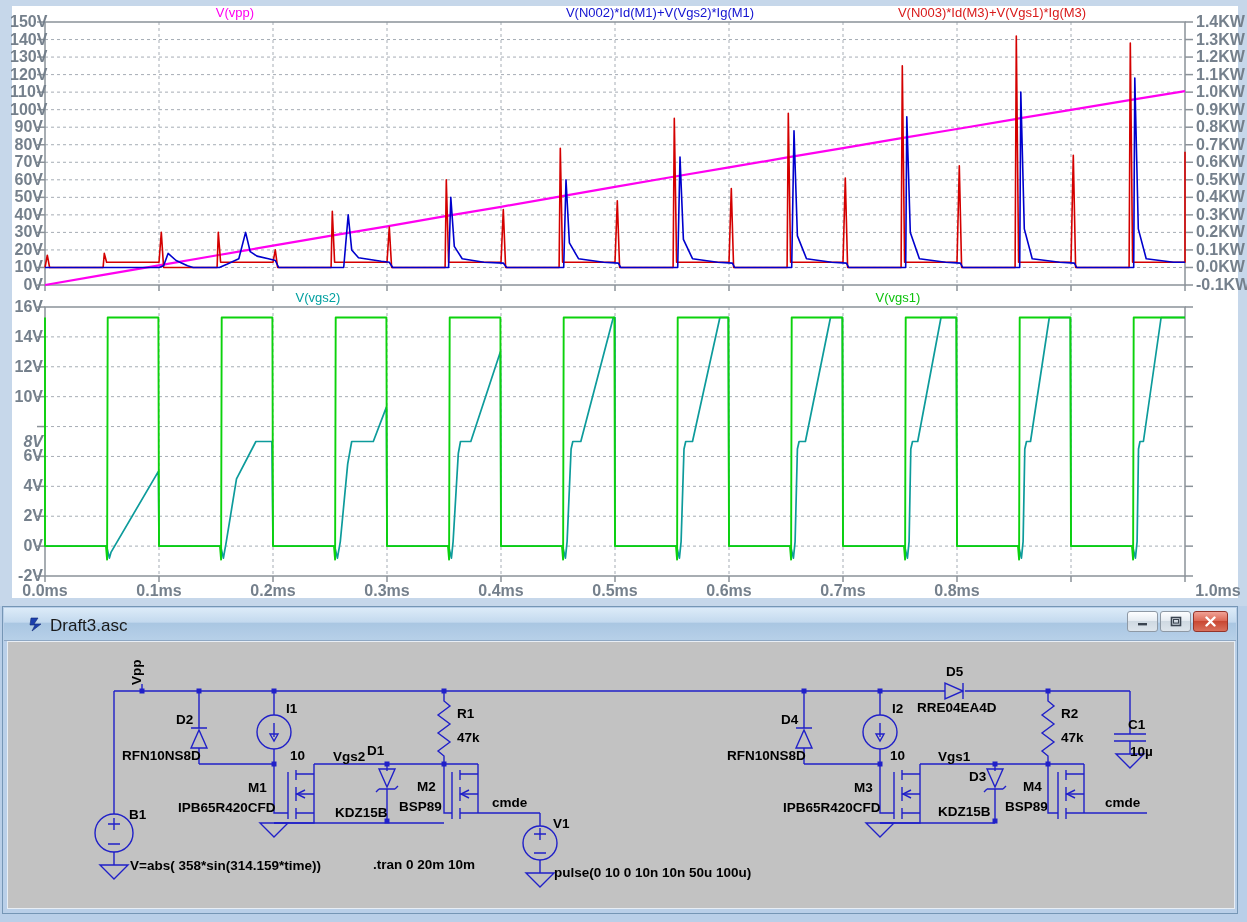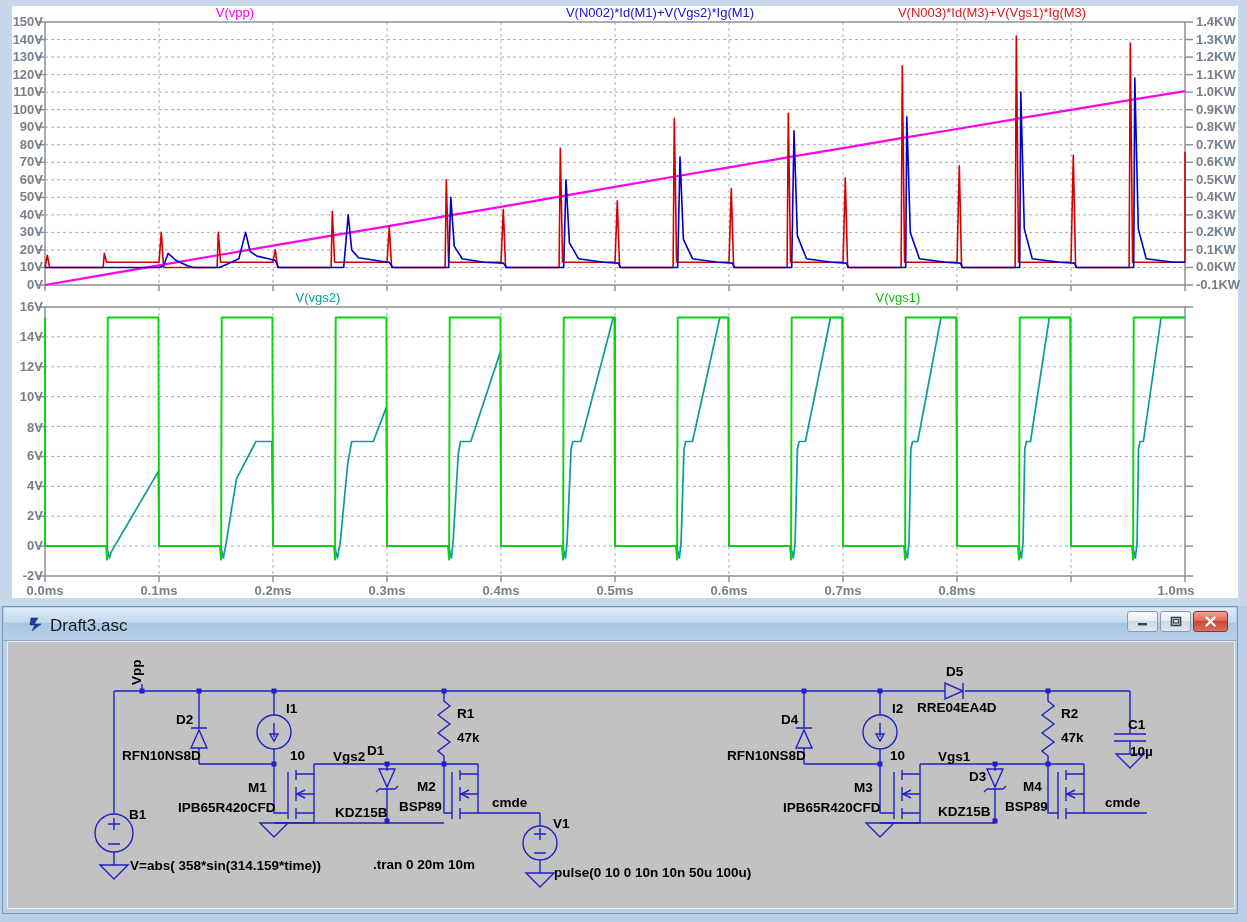--- a/index.html
+++ b/index.html
@@ -6,21 +6,21 @@
   body{
     width:1247px;height:922px;position:relative;overflow:hidden;
     background:#b9cfe8;font-family:"Liberation Sans",sans-serif;
     -webkit-font-smoothing:antialiased;
   }
   
   #wave-window{position:absolute;left:0;top:0;width:1247px;height:606px;background:#c6d7ea;}
   #plot-surface{position:absolute;left:12px;top:6px;width:1226px;height:592px;background:#ffffff;}
   #plot-svg{position:absolute;left:12px;top:6px;}
   .pane-title{position:absolute;transform:translateX(-50%);font-size:13px;font-weight:normal;white-space:nowrap;}
-  .axis-label{position:absolute;font-size:13px;font-weight:bold;color:#75808c;line-height:14px;white-space:nowrap;}
+  .axis-label{position:absolute;font-size:16px;font-weight:bold;color:#75808c;line-height:14px;white-space:nowrap;}
   .y-left{width:33px;text-align:right;}
   .y-right{text-align:left;}
   .x-lab{transform:translateX(-50%);}
   
   #schem-window{
     position:absolute;left:2px;top:606px;width:1236px;height:308px;
     border:1px solid #7596b5;background:#b9cfe8;box-sizing:border-box;
   }
   #schem-titlebar{
     position:absolute;left:1px;top:1px;right:1px;height:32px;
@@ -221,39 +221,39 @@
       <div class="axis-label y-right" style="top: 225.4px; left: 1196px;">0.2KW</div>
       <div class="axis-label y-right" style="top: 242.933px; left: 1196px;">0.1KW</div>
       <div class="axis-label y-right" style="top: 260.467px; left: 1196px;">0.0KW</div>
       <div class="axis-label y-right" style="top: 278px; left: 1196px;">-0.1KW</div>
     </div>
   <div id="labels-p2-left">
       <div class="axis-label y-left" style="top: 300px; left: 10px;">16V</div>
       <div class="axis-label y-left" style="top: 329.889px; left: 10px;">14V</div>
       <div class="axis-label y-left" style="top: 359.778px; left: 10px;">12V</div>
       <div class="axis-label y-left" style="top: 389.667px; left: 10px;">10V</div>
-      <div class="axis-label y-left" style="top: 421px; left: 10px;">8V</div>
+      <div class="axis-label y-left" style="top: 435px; left: 10px; font-style: italic;">8V</div>
       <div class="axis-label y-left" style="top: 449.444px; left: 10px;">6V</div>
       <div class="axis-label y-left" style="top: 479.333px; left: 10px;">4V</div>
       <div class="axis-label y-left" style="top: 509.222px; left: 10px;">2V</div>
       <div class="axis-label y-left" style="top: 539.111px; left: 10px;">0V</div>
       <div class="axis-label y-left" style="top: 569px; left: 10px;">-2V</div>
     </div>
   <div id="labels-x">
       <div class="axis-label x-lab" style="left: 45px; top: 584px;">0.0ms</div>
       <div class="axis-label x-lab" style="left: 159px; top: 584px;">0.1ms</div>
       <div class="axis-label x-lab" style="left: 273px; top: 584px;">0.2ms</div>
       <div class="axis-label x-lab" style="left: 387px; top: 584px;">0.3ms</div>
       <div class="axis-label x-lab" style="left: 501px; top: 584px;">0.4ms</div>
       <div class="axis-label x-lab" style="left: 615px; top: 584px;">0.5ms</div>
       <div class="axis-label x-lab" style="left: 729px; top: 584px;">0.6ms</div>
       <div class="axis-label x-lab" style="left: 843px; top: 584px;">0.7ms</div>
       <div class="axis-label x-lab" style="left: 957px; top: 584px;">0.8ms</div>
       <div class="axis-label x-lab" style="left: 1071px; top: 596px; margin-top: 44px;">0.9ms</div>
-      <div class="axis-label x-lab" style="left: 1176px; top: 584px;">1.0ms</div>
+      <div class="axis-label x-lab" style="left: 1218px; top: 584px;">1.0ms</div>
     </div>
 </div>
 
 <div id="schem-window">
   <div id="schem-titlebar">
     <svg id="schem-icon" viewBox="0 0 18 18">
       <path d="M3 3 L10 3 L6 9 L13 9 L4 16 L7 10 L2 10 Z" fill="#1c3fae" stroke="#122a75" stroke-width="0.6"></path>
     </svg>
     <span id="schem-title-text">Draft3.asc</span>
     <div class="winbtns">

